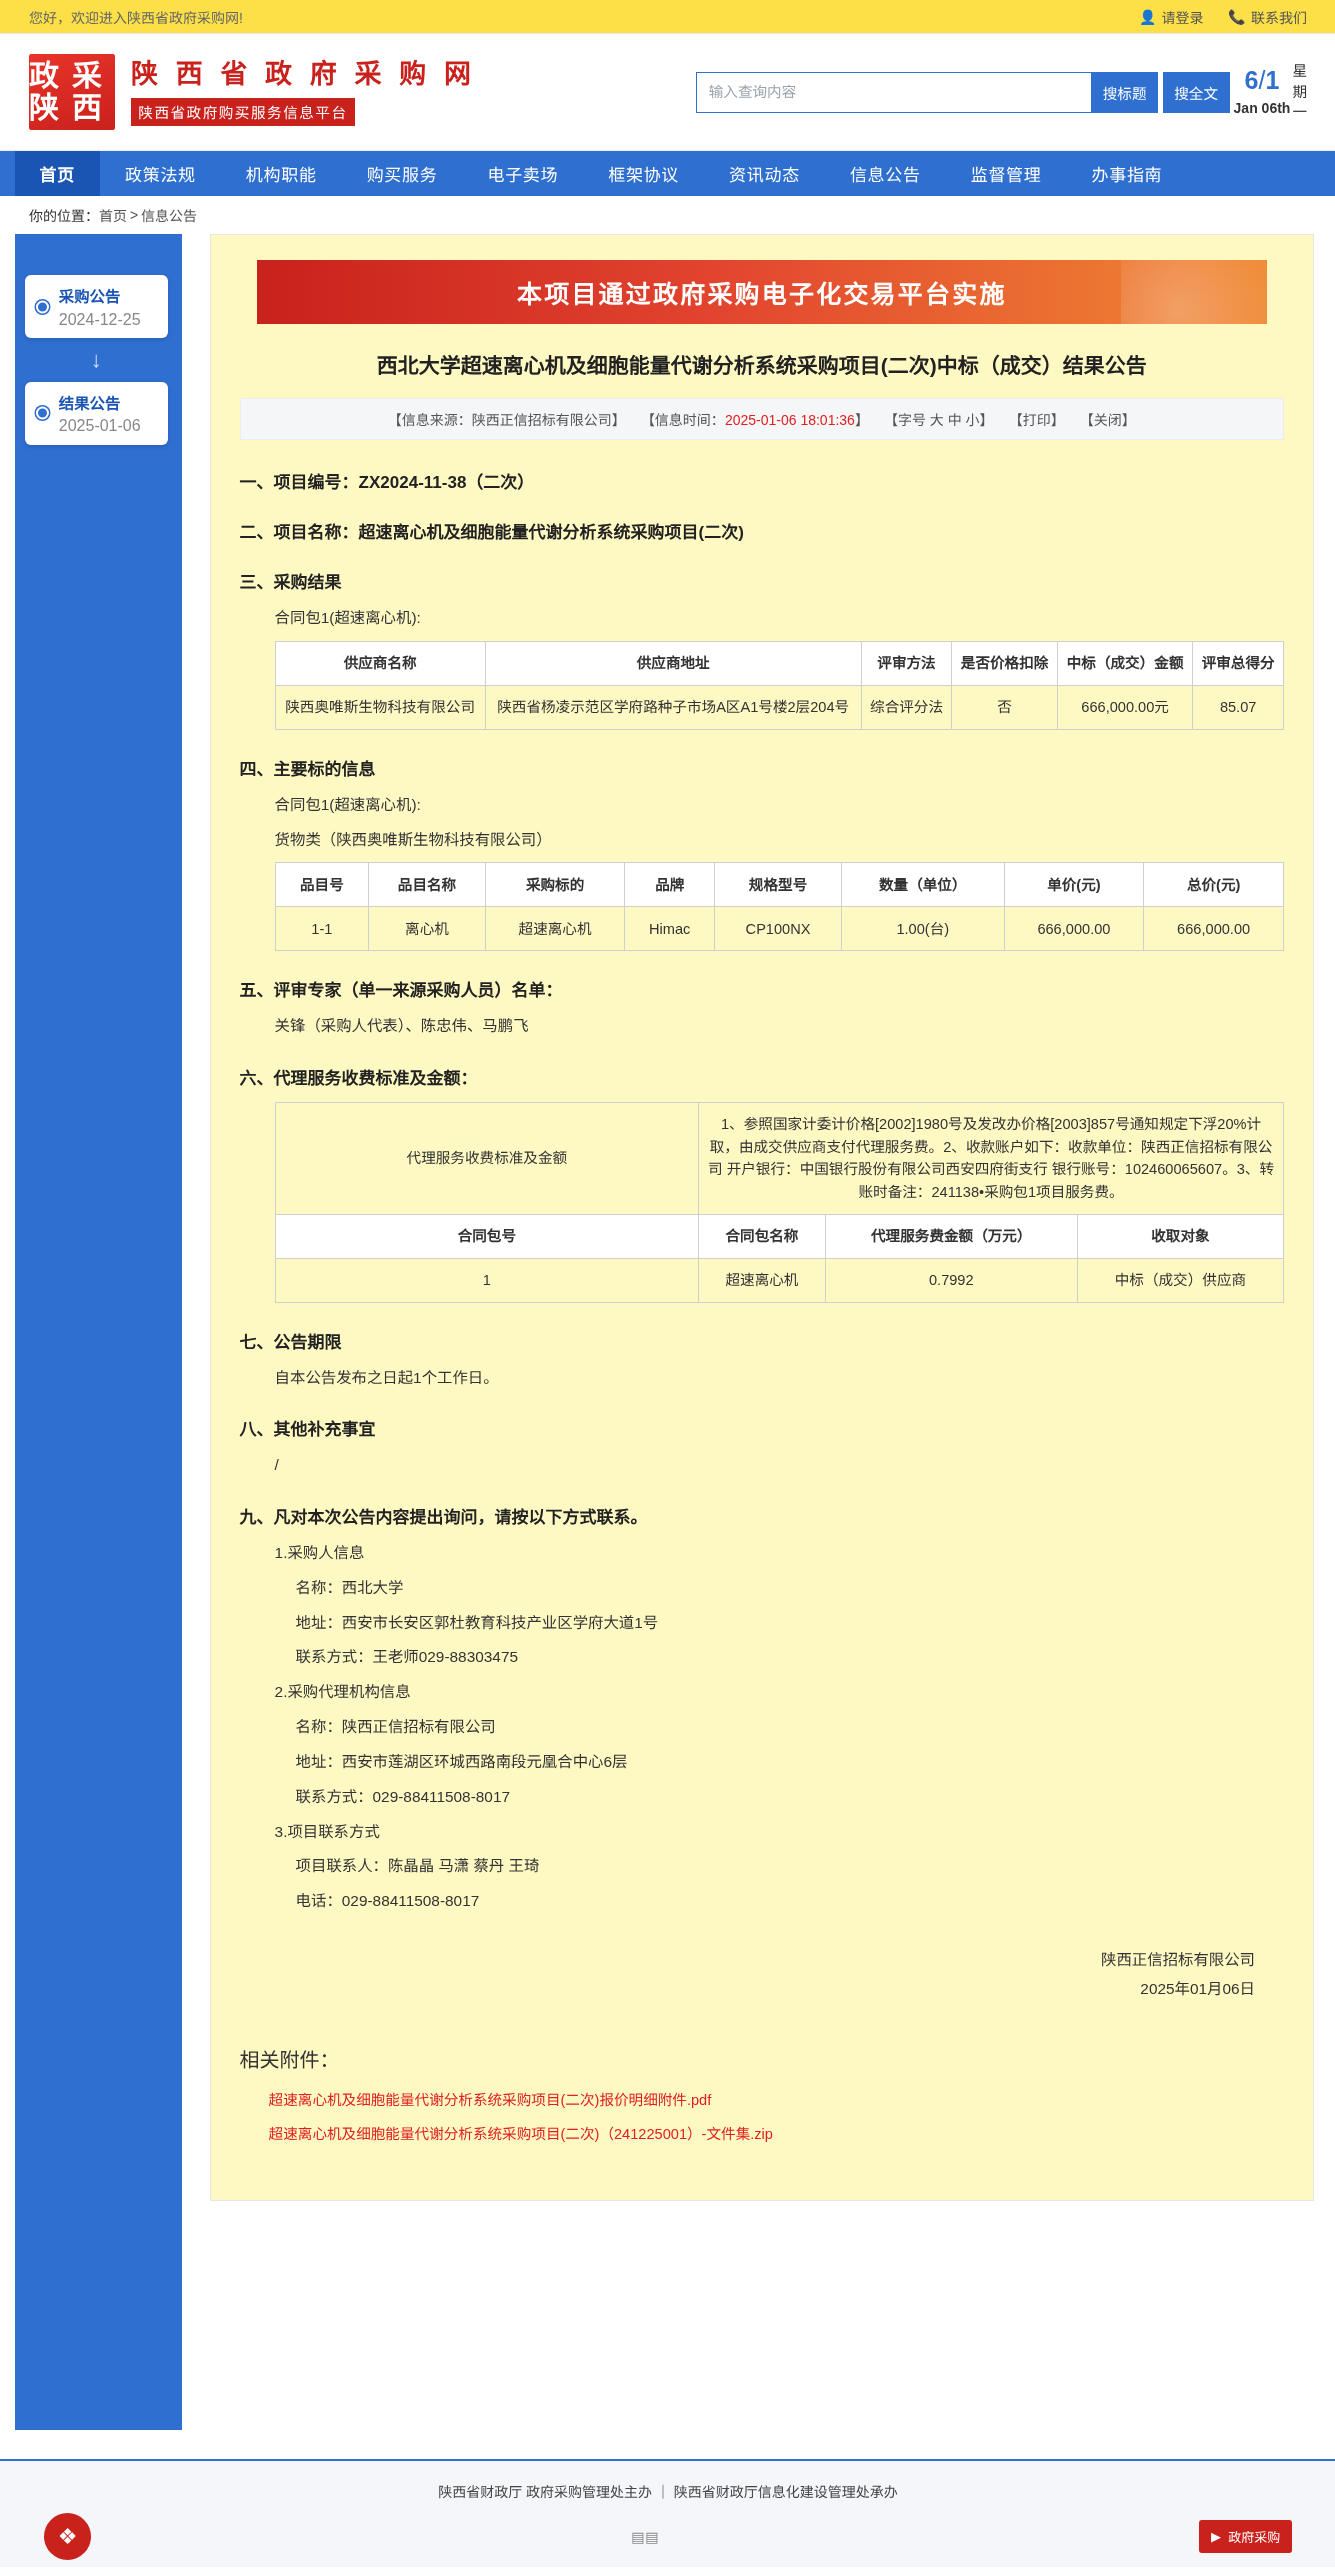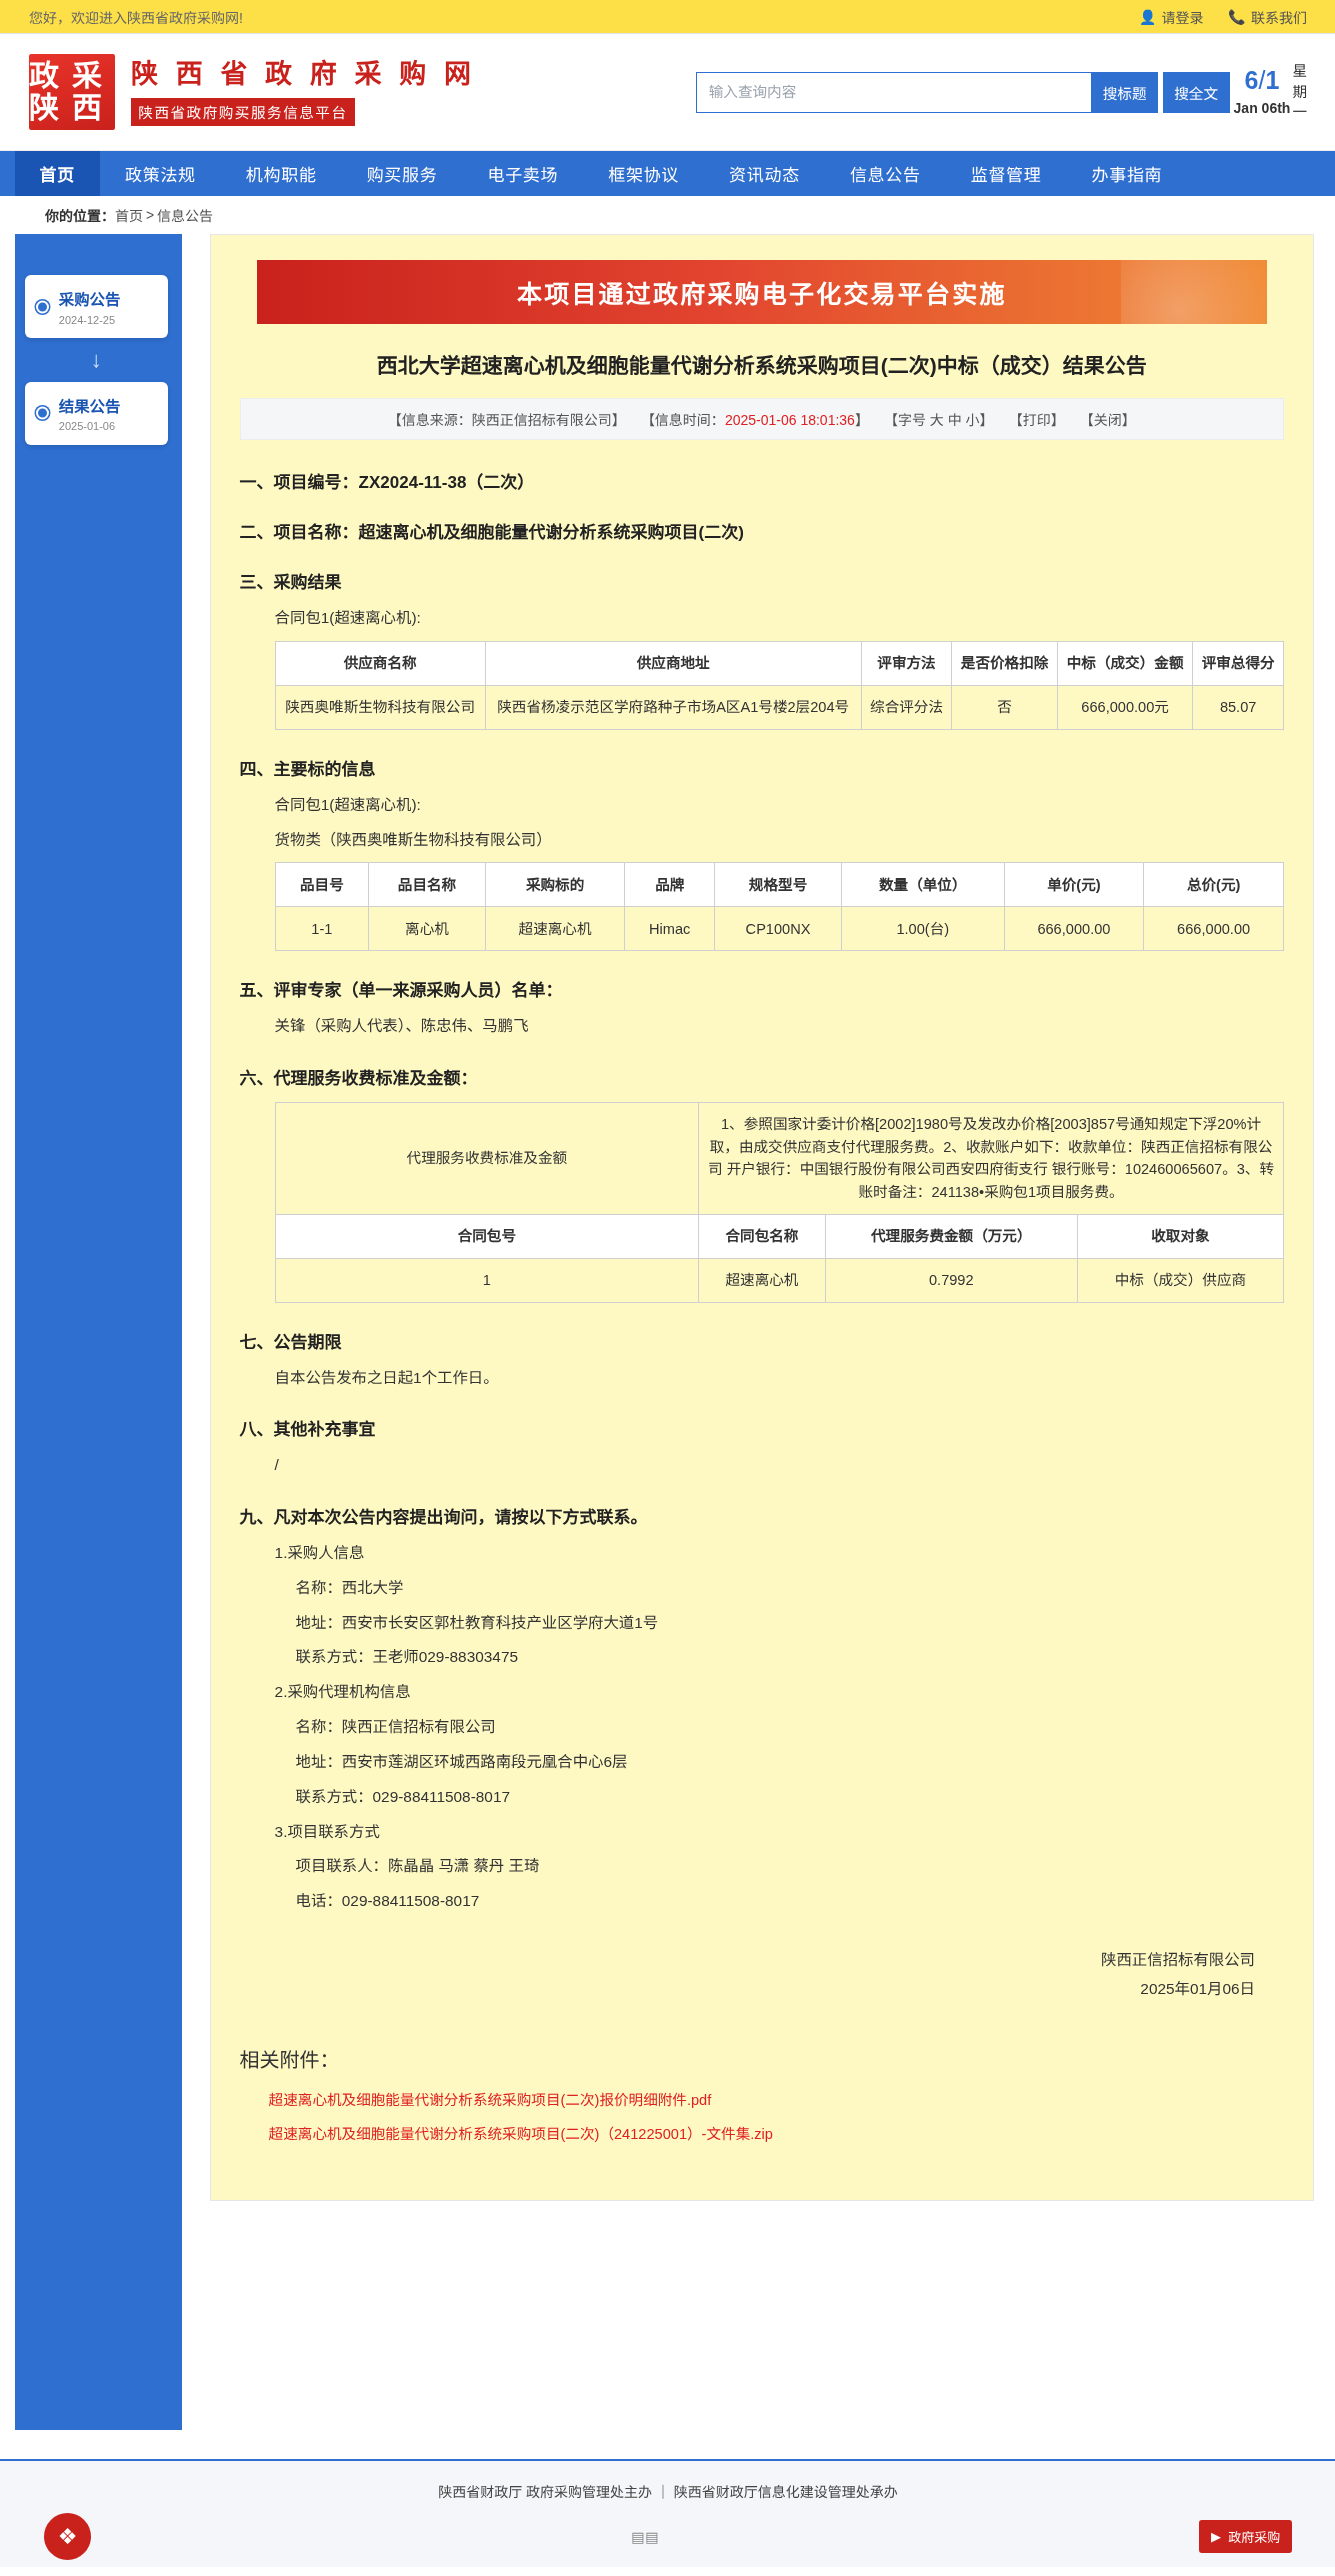--- a/index.html
+++ b/index.html
@@ -86,21 +86,21 @@
     color:#fff; font-size:17px; display:flex; align-items:center;
     padding: 0 25px; cursor:pointer; letter-spacing:0.7px;
   }
   .nav-item.active { background:#1b55b3; font-weight:bold; }
   
   .crumb {
     height:38px; display:flex; align-items:center;
     padding: 0 29px; font-size:14px; color:#555;
     background:#fff;
   }
-  .crumb b { font-weight:bold; color:#333;margin-left:16px; }
+  .crumb b { font-weight:normal; color:#333; }
   .crumb a { color:#555; text-decoration:none; }
   
   .wrap { display:flex; padding: 0 0 0 14.6px; align-items:flex-start; }
   .side {
     width: 167px; min-height: 2196px;
     background: linear-gradient(180deg,#2f6fd0 0%, #2f6fd0 100%);
     padding-top: 41px;
     position:relative;
   }
   .side-node {
@@ -110,21 +110,21 @@
     box-shadow: 0 1.5px 4.4px rgba(0,0,0,.12);
     display:flex; flex-direction:column; justify-content:center;
     padding-left: 34px;
   }
   .side-node .bullet {
     position:absolute; left: 11.7px; top: 50%; transform:translateY(-50%);
     width:13px; height:13px; border-radius:50%;
     background:#2f6fd0; border:2.2px solid #fff; box-shadow:0 0 0 1.5px #2f6fd0;
   }
   .side-node .t1 { font-size:15.4px; color:#1b55b3; font-weight:bold; }
-  .side-node .t2 { font-size:11px; color:#888; margin-top:4.4px; }
+  .side-node .t2 { font-size:16px; color:#888; margin-top:4.4px; }
   .side-arrow {
     color:#cfe0f7; font-size:22px; text-align:center; margin: 8.8px 0 8.8px 10.2px;
     width:143px;
   }
   
   .content {
     flex:1; background:#fef9c3; border:0.7px solid #e6e6e6; margin: 0 22px 0 28px;
     padding: 25px 29px 44px 29px;
   }
   .banner {

